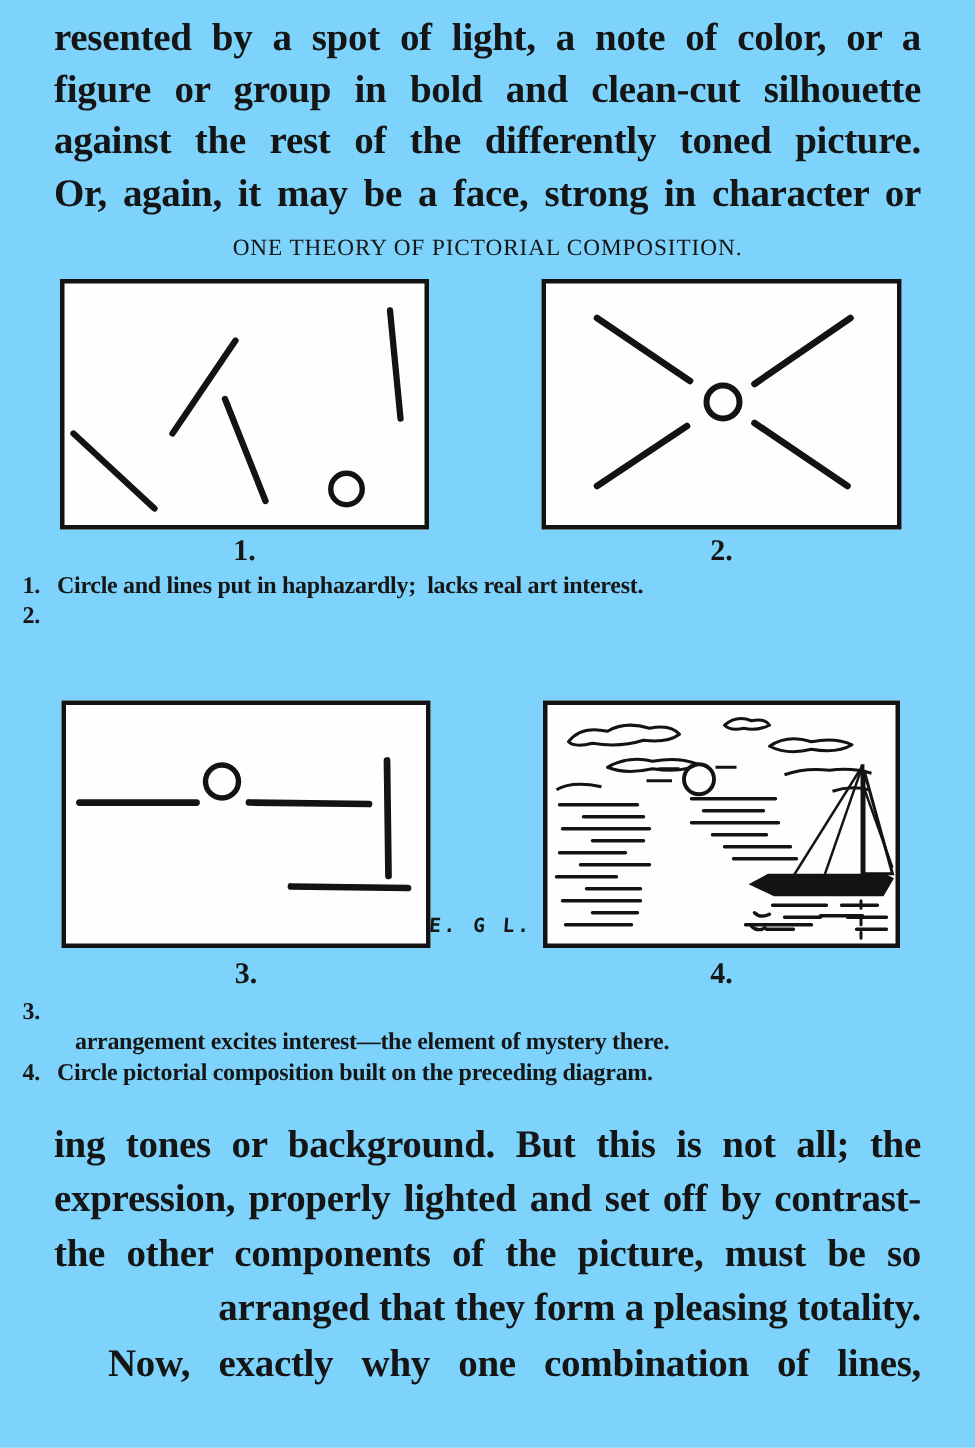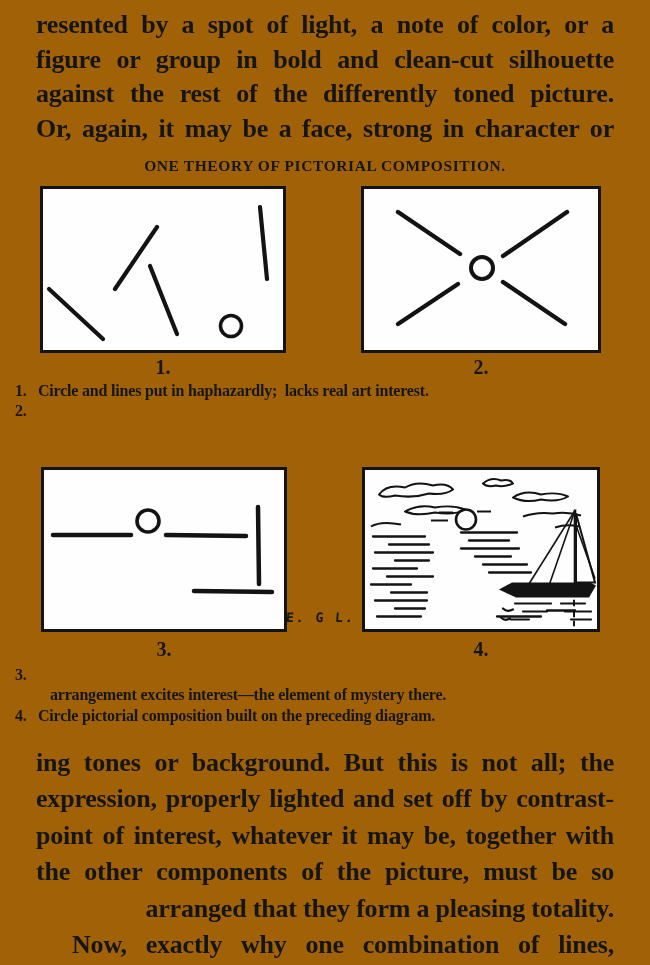--- a/index.html
+++ b/index.html
@@ -1,34 +1,34 @@
 <!DOCTYPE html>
 <html><head>
 <meta charset="utf-8">
 <style>
   html,body{margin:0;padding:0;}
   .page{
     position:relative;
     width:650px;height:965px;
-    background:#a16207;
+    background:#7dd3fc;
     color:#161616;
     font-family:"Liberation Serif","DejaVu Serif",serif;
     overflow:hidden;
   }
   
   .para{position:absolute;left:36px;width:578px;font-size:26px;font-weight:600;letter-spacing:-0.2px;color:#151515;}
   .p-top{top:8px;line-height:34.5px;}
   .p-bottom{top:745px;line-height:36.4px;}
   .jline{text-align:justify;text-align-last:justify;}
   .plainline{text-align:right;}
   .indentline{text-indent:36px;}
   
   .plate-heading{
     position:absolute;top:157px;left:0;width:650px;
-    text-align:center;font-size:15.5px;font-weight:bold;letter-spacing:0.6px;
+    text-align:center;font-size:15.5px;font-weight:normal;letter-spacing:0.6px;
   }
   
   .figbox{position:absolute;border:3px solid #131313;background:#fefefe;}
   .fig1{left:40px;top:186px;width:240px;height:161px;}
   .fig2{left:361px;top:186px;width:234px;height:161px;}
   .fig3{left:41px;top:467px;width:240px;height:159px;}
   .fig4{left:362px;top:467px;width:232px;height:159px;}
   .figbox svg{display:block;width:100%;height:100%;}
   .stroke{stroke:#131313;fill:none;}
   .fill{fill:#131313;stroke:none;}
@@ -171,19 +171,18 @@
     </div>
     <div class="caprow capgap">
       <span class="capnum">4.</span>
       <span class="captext">Circle pictorial composition built on the preceding diagram.</span>
     </div>
   </div>
 
   <div class="para p-bottom">
     <div class="jline">ing tones or background.  But this is not all;  the</div>
     <div class="jline">expression, properly lighted and set off by contrast-</div>
-    <div class="jline">point of interest, whatever it may be, together with</div>
     <div class="jline">the other components of the picture, must be so</div>
     <div class="plainline">arranged that they form a pleasing totality.</div>
     <div class="jline indentline">Now, exactly why one combination of lines,</div>
   </div>
 
 </div>
 
 </body></html>

